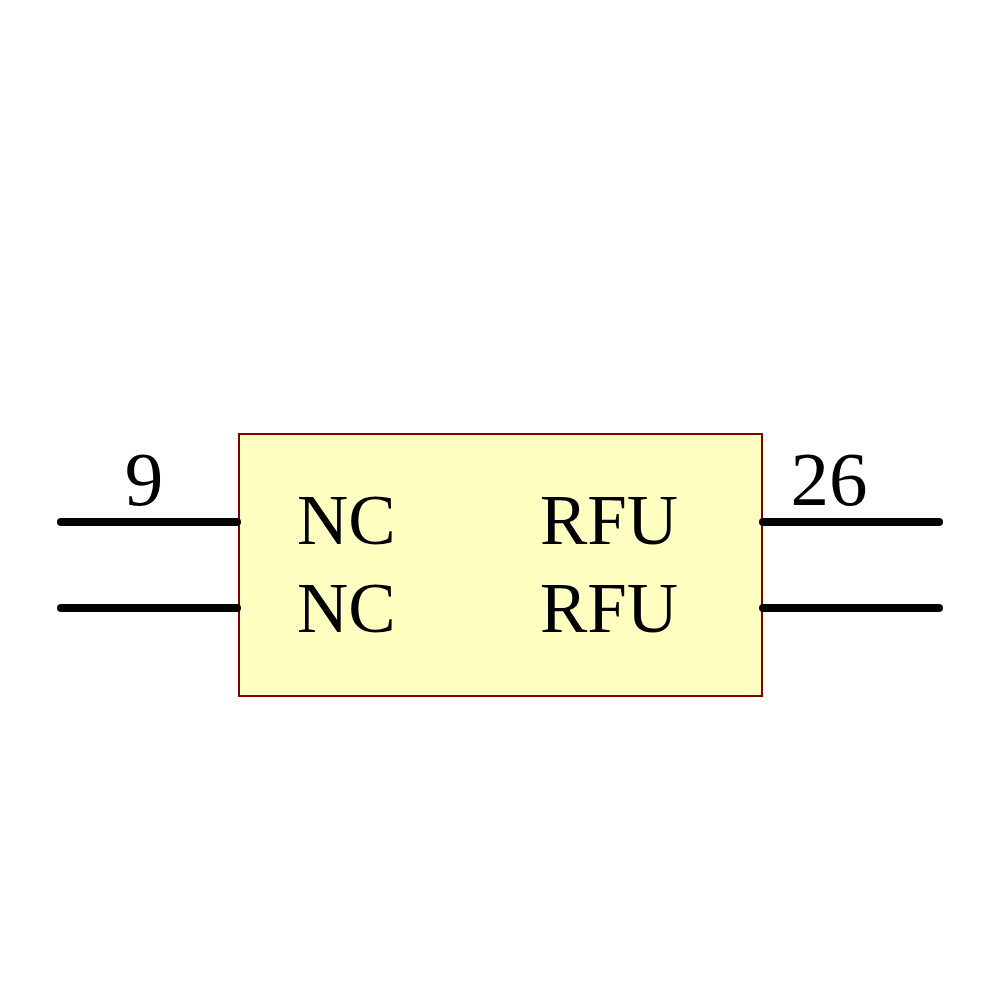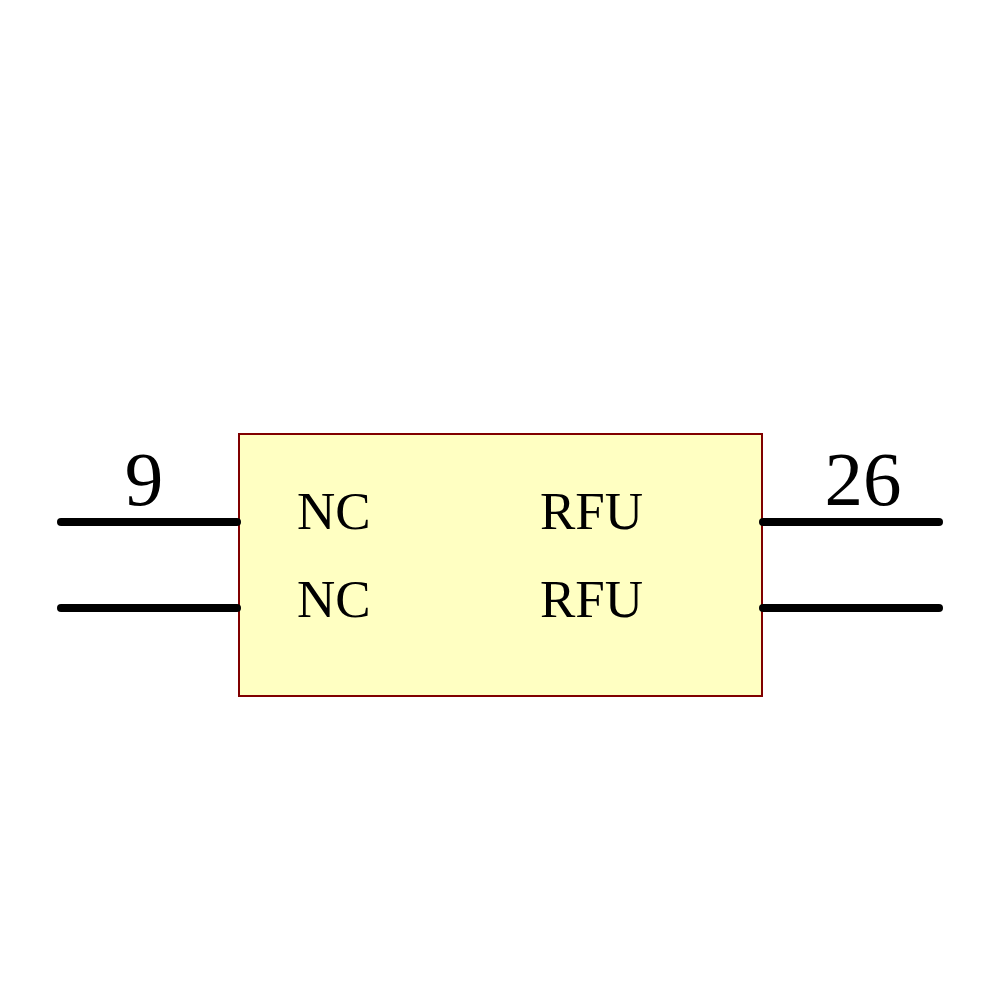--- a/index.html
+++ b/index.html
@@ -39,26 +39,26 @@
   .pin-number {
     position: absolute;
     font-size: 77px;
     line-height: 1;
     color: var(--pin-color, #000000);
     transform: translateX(-50%);
     white-space: nowrap;
   }
   .pn-9  { left: 144px; top: 441px; }
   .pn-13 { left: 135px; top: 531px; }
-  .pn-26 { left: 863px; top: 441px; }
+  .pn-26 { left: 829px; top: 441px; }
   .pn-27 { left: 872px; top: 531px; }
 
   .pin-name {
     position: absolute;
-    font-size: 53px;
+    font-size: 71px;
     line-height: 1;
     color: var(--pin-color, #000000);
     white-space: nowrap;
   }
   .nm-l1 { left: 297px; top: 485px; }
   .nm-l2 { left: 297px; top: 573px; }
   .nm-r1 { left: 540px; top: 485px; }
   .nm-r2 { left: 540px; top: 573px; }
 </style>
 </head>

